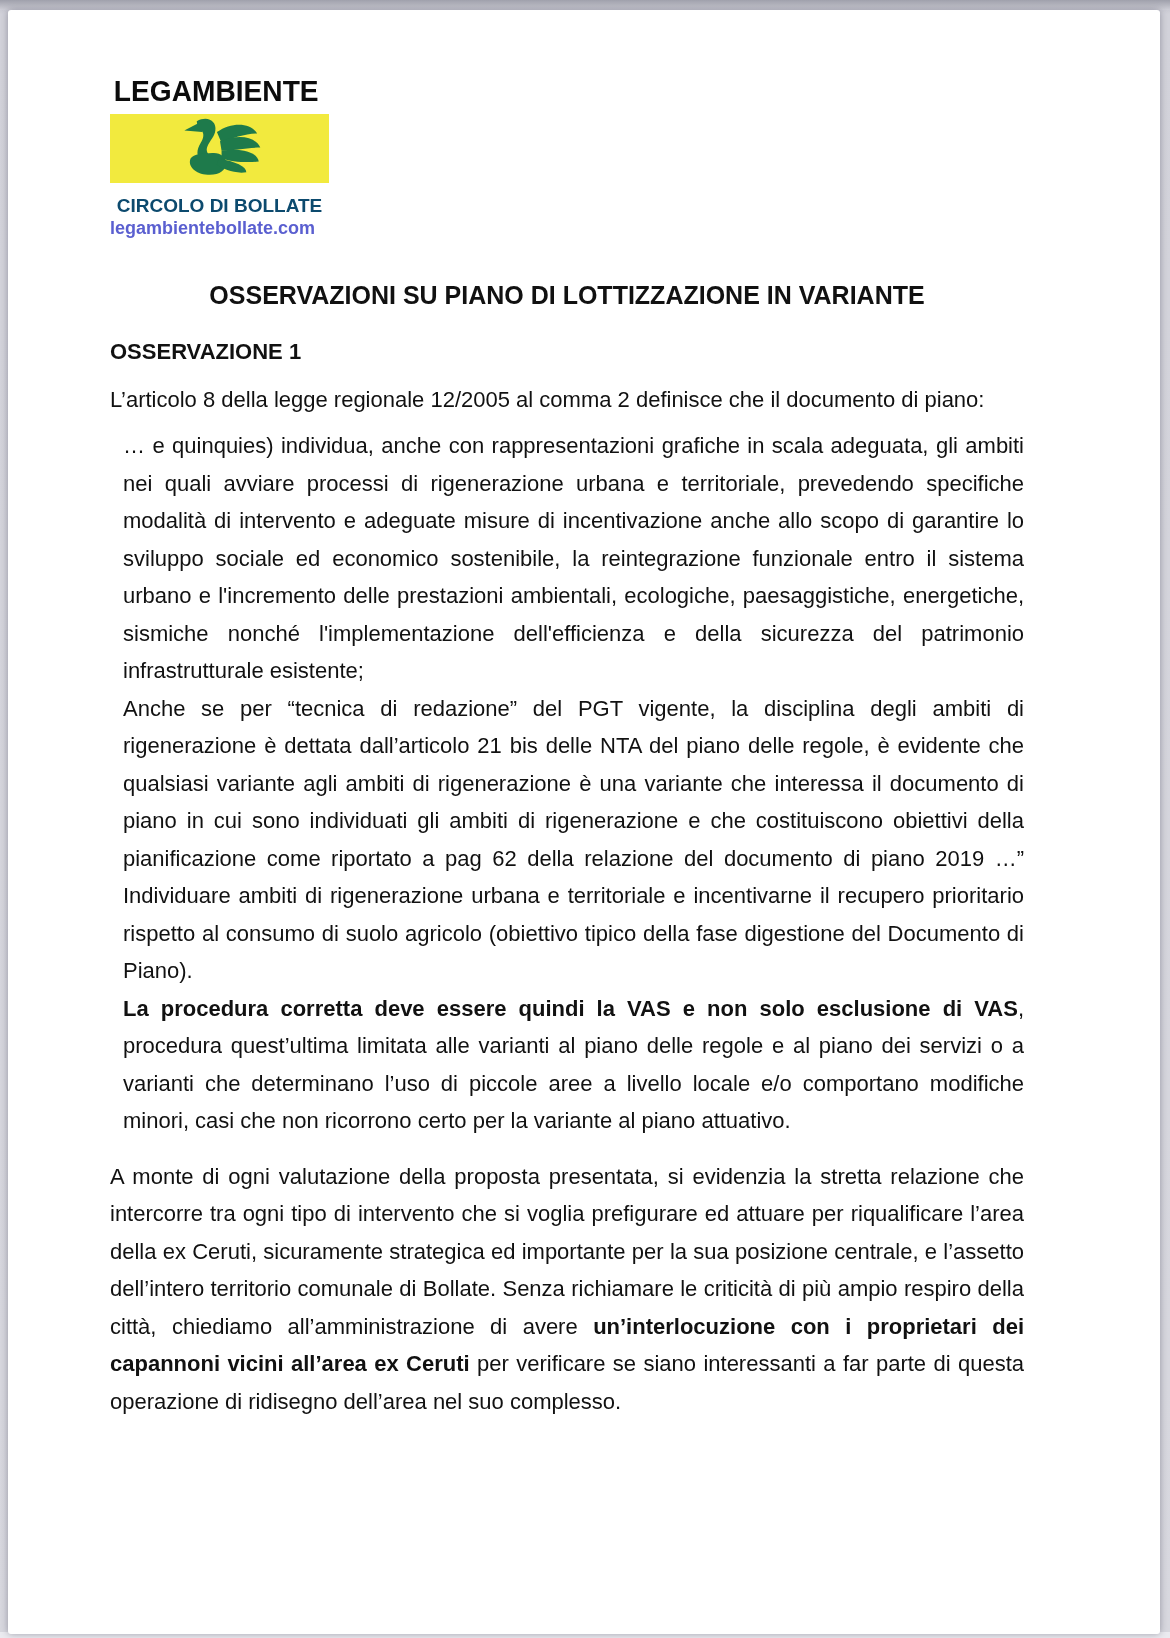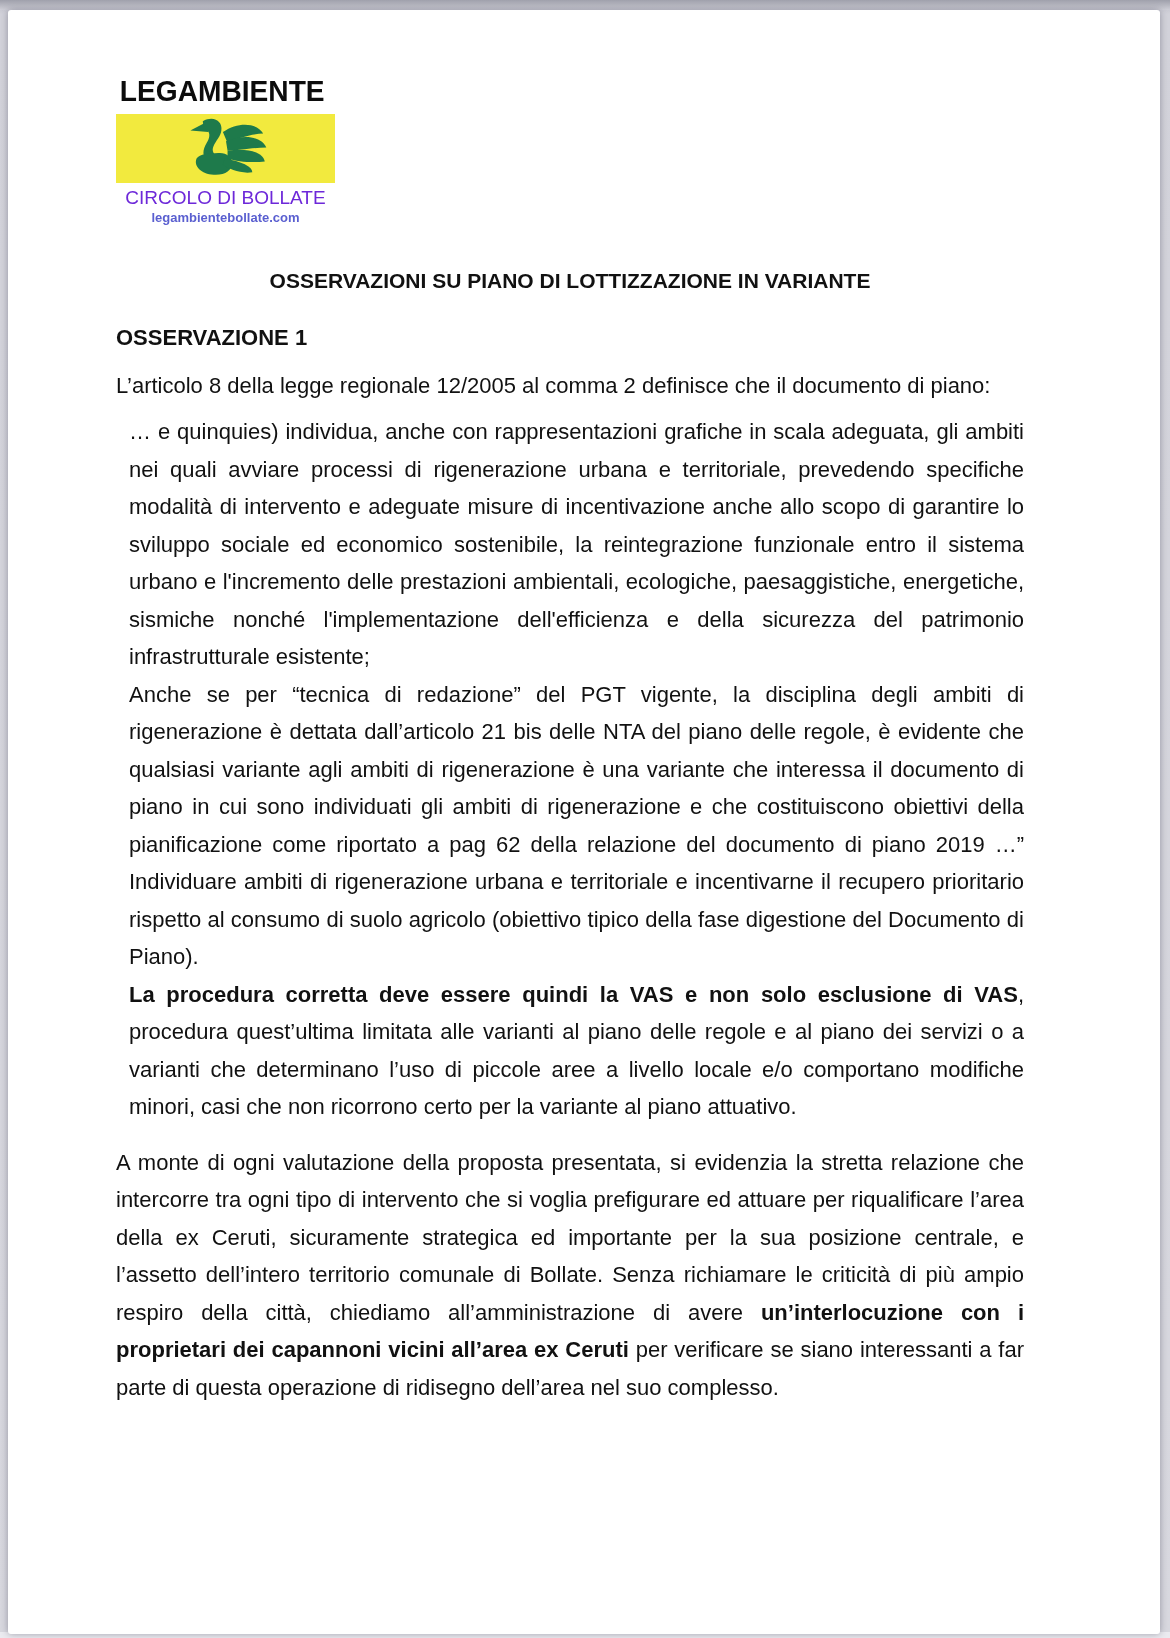--- a/index.html
+++ b/index.html
@@ -15,44 +15,44 @@
   .bottom-band {
     position:absolute; bottom:0; left:0; right:0; height:6px;
     background:#ebebf0;
   }
   .page {
     position:absolute; left:8px; top:10px; width:1152px; height:1624px;
     background:#ffffff; border-radius:3px;
     box-shadow:0 0 7px rgba(50,50,70,0.40);
   }
   .content {
-    position:absolute; left:108px; right:136px; top:0;
+    position:absolute; left:102px; right:136px; top:0;
     color:#111;
   }
   
   .logo { margin-top:66px; width:219px; }
   .logo-brand {
     font-size:29px; font-weight:bold; line-height:1.1;
     text-align:center; letter-spacing:0px; color:#0c0c0c;
     transform:scaleX(0.97); transform-origin:left;
     white-space:nowrap;
   }
   .logo-yellow {
     margin-top:6px; width:219px; height:69px;
     display:flex; align-items:center; justify-content:center;
   }
   .logo-sub {
-    margin-top:4px; font-size:19px; font-weight:normal; text-align:center;
-    white-space:nowrap; color:#6d28d9;
+    margin-top:12px; font-size:19px; font-weight:bold; text-align:center;
+    white-space:nowrap; color:#0c4a6e;
   }
   .logo-web {
-    margin-top:1px; font-size:13px; font-weight:bold; text-align:center;
+    margin-top:1px; font-size:18px; font-weight:bold; text-align:left;
   }
   
-  .doc-title { text-align:center; font-weight:bold; font-size:21px; line-height:28px; }
+  .doc-title { text-align:center; font-weight:bold; font-size:25px; line-height:28px; }
   .t1 { margin-top:42px; }
   .t2 { margin-top:24px; }
   p { margin:0; font-size:22px; line-height:37.5px; text-align:justify; }
   .intro { margin-top:28px; }
   h2 { margin:0; font-size:22px; font-weight:bold; line-height:30px; }
   .h-sec1 { margin-top:28px; }
   .lead { margin-top:14px; }
   .indent { margin-left:13px; margin-top:9px; }
   .h-sec2 { margin-top:32px; }
   .sec2-para { margin-top:18px; }

